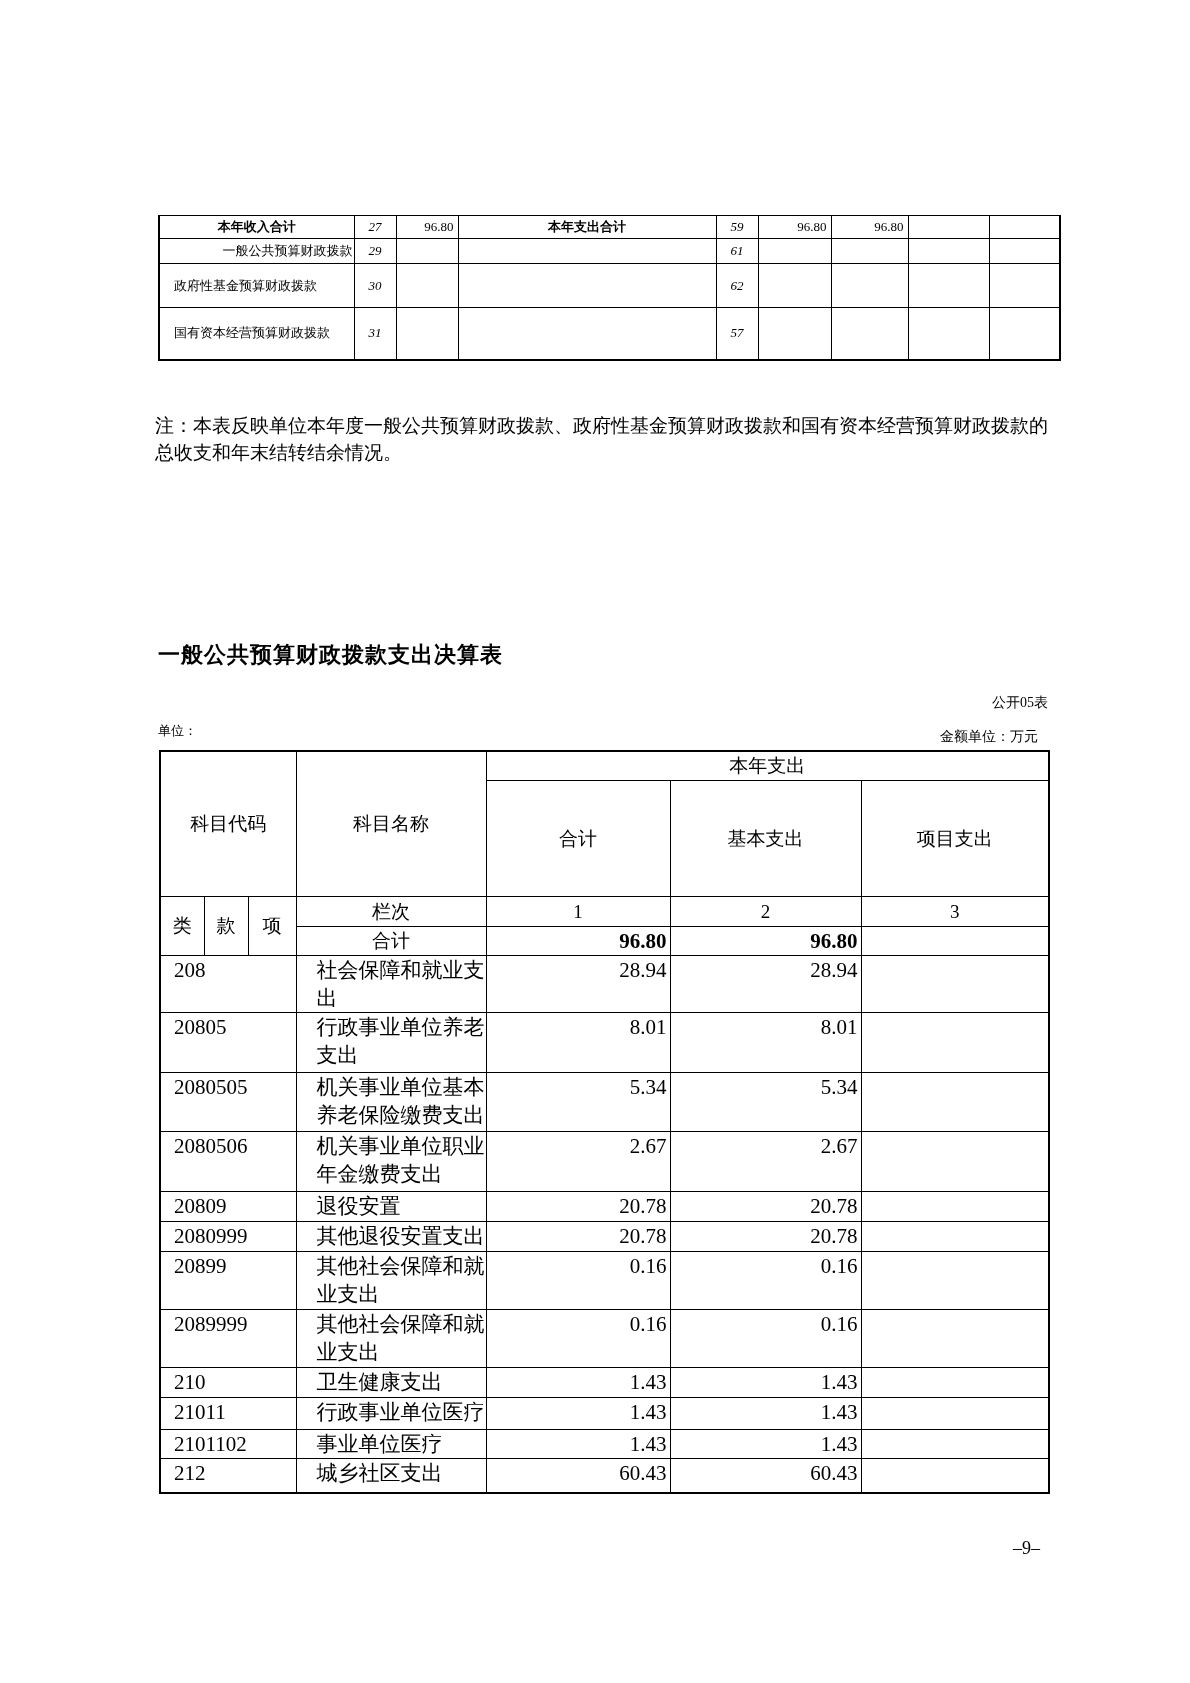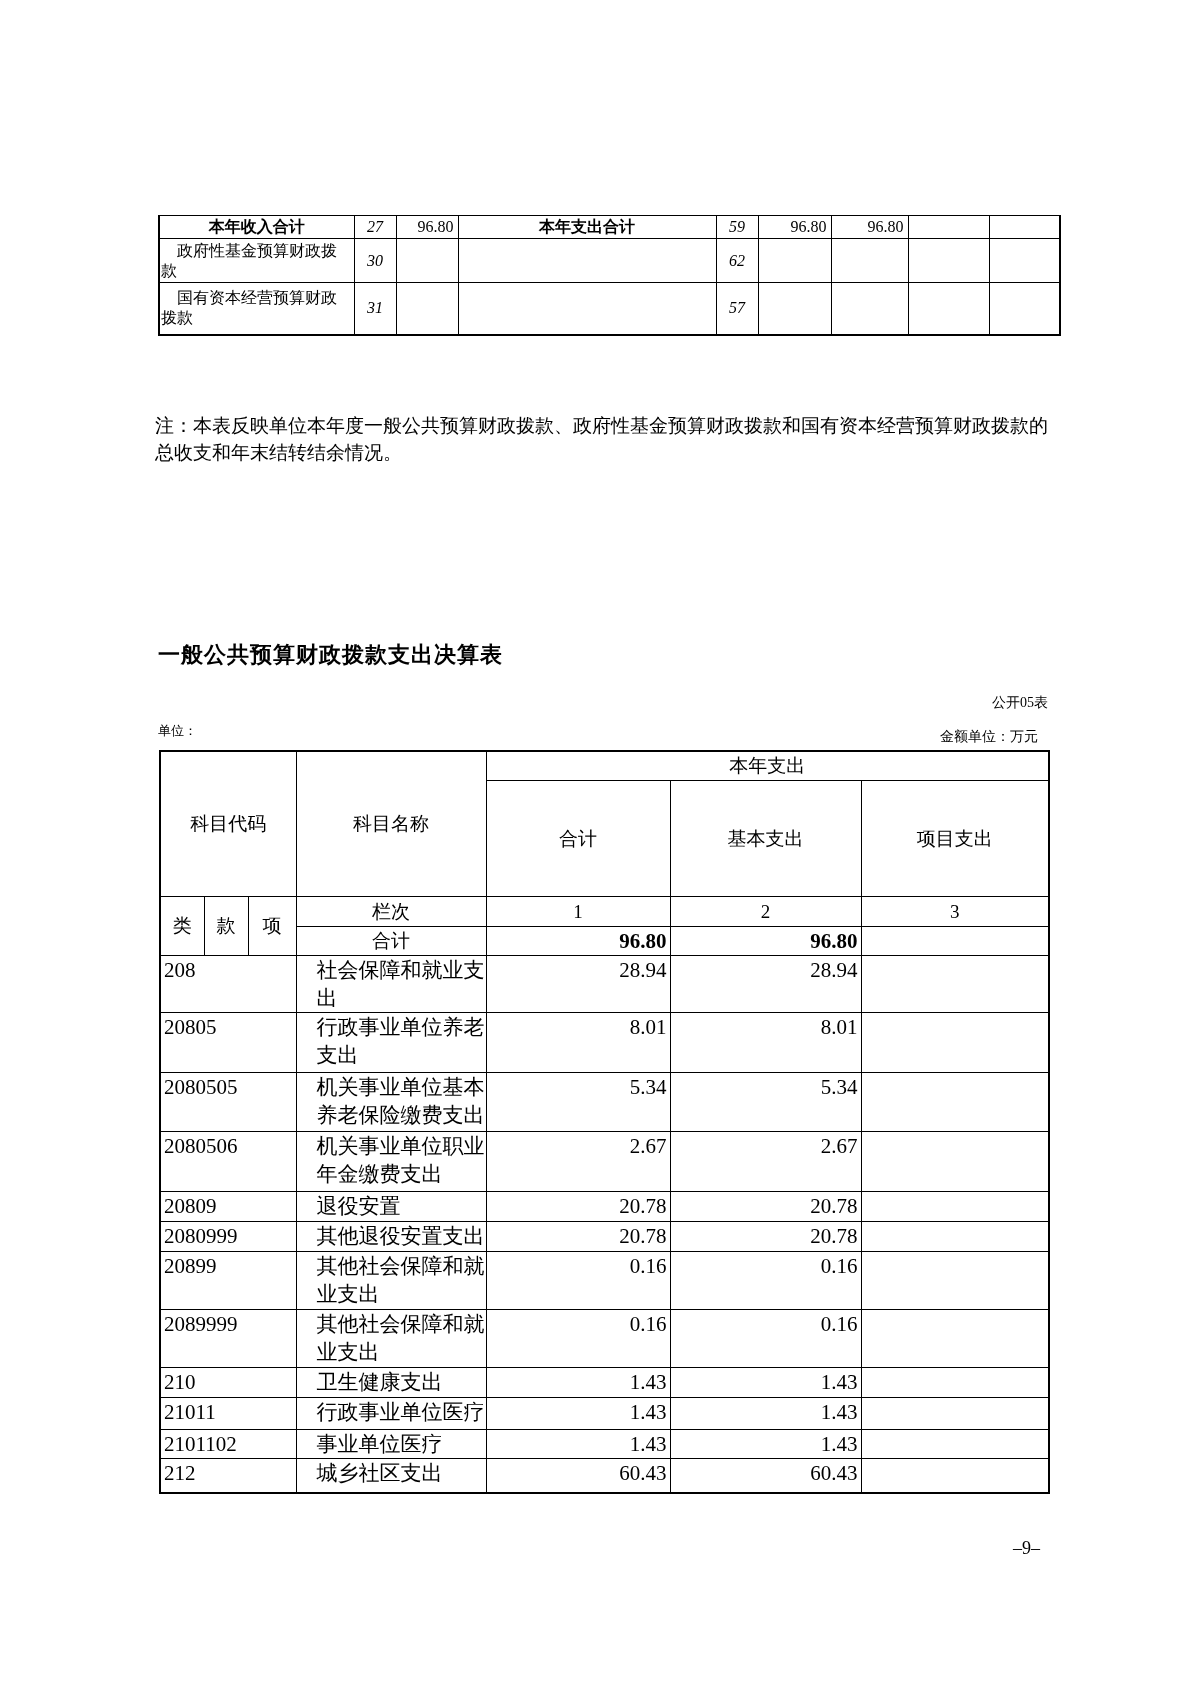--- a/index.html
+++ b/index.html
@@ -2,21 +2,21 @@
 <html><head>
 <meta charset="utf-8">
 <style>
   html,body{margin:0;padding:0;background:#fff;}
   .page{position:relative;width:1190px;height:1683px;background:#fff;color:#000;
         font-family:"Liberation Serif","DejaVu Serif",serif;overflow:hidden;}
   table{border-collapse:collapse;table-layout:fixed;position:absolute;background:#fff;}
   td{border:1px solid #000;overflow:hidden;padding:0;}
 
   
-  .t1{left:158px;top:215px;width:901px;font-size:16px;
+  .t1{left:158px;top:215px;width:901px;font-size:13px;
       border:2px solid #000;border-top-width:1px;}
   .t1 td{vertical-align:middle;line-height:20px;}
   .t1 .num{text-align:center;font-style:italic;}
   .t1 .val{text-align:right;padding-right:4px;}
   .t1 .lbl{padding:0 2px;}
   .t1 .cb{text-align:center;font-weight:bold;}
   .t1 .r{text-align:right;padding-right:1px;}
   .t1 .ind{text-indent:1em;padding:0 1px;}
 
   .note{position:absolute;left:155px;top:412px;width:895px;font-size:19px;line-height:27px;}
@@ -25,21 +25,21 @@
          font-size:22px;font-weight:bold;letter-spacing:1px;
          font-family:"Liberation Sans","DejaVu Sans",sans-serif;}
   .form-no{position:absolute;right:142px;top:694px;font-size:14px;}
   .unit-label{position:absolute;left:158px;top:722px;font-size:13px;}
   .amount-unit{position:absolute;right:152px;top:728px;font-size:14px;}
 
   
   .t2{left:159px;top:750px;width:889px;font-size:21px;border:2px solid #000;}
   .t2 td{vertical-align:top;line-height:28px;}
   .t2 .hc{text-align:center;vertical-align:middle;font-size:19px;line-height:23px;}
-  .t2 .code{padding-left:3px;}
+  .t2 .code{padding-left:13px;}
   .t2 .name{padding-left:20px;}
   .t2 .val{text-align:right;padding-right:3px;}
   .t2 .bold{font-weight:bold;}
 
   .page-num{position:absolute;right:150px;top:1538px;font-size:18px;}
 </style>
 </head>
 <body>
 
 <div class="page">
@@ -61,20 +61,31 @@
       <td class="cb">本年收入合计</td>
       <td class="num">27</td>
       <td class="val">96.80</td>
       <td class="cb">本年支出合计</td>
       <td class="num">59</td>
       <td class="val">96.80</td>
       <td class="val">96.80</td>
       <td class="val"></td>
       <td class="val"></td>
     </tr>
+    <tr style="height:25px">
+      <td class="r">一般公共预算财政拨款</td>
+      <td class="num">29</td>
+      <td class="val"></td>
+      <td class="lbl"></td>
+      <td class="num">61</td>
+      <td class="val"></td>
+      <td class="val"></td>
+      <td class="val"></td>
+      <td class="val"></td>
+    </tr>
     <tr style="height:44px">
       <td class="ind">政府性基金预算财政拨款</td>
       <td class="num">30</td>
       <td class="val"></td>
       <td class="lbl"></td>
       <td class="num">62</td>
       <td class="val"></td>
       <td class="val"></td>
       <td class="val"></td>
       <td class="val"></td>

